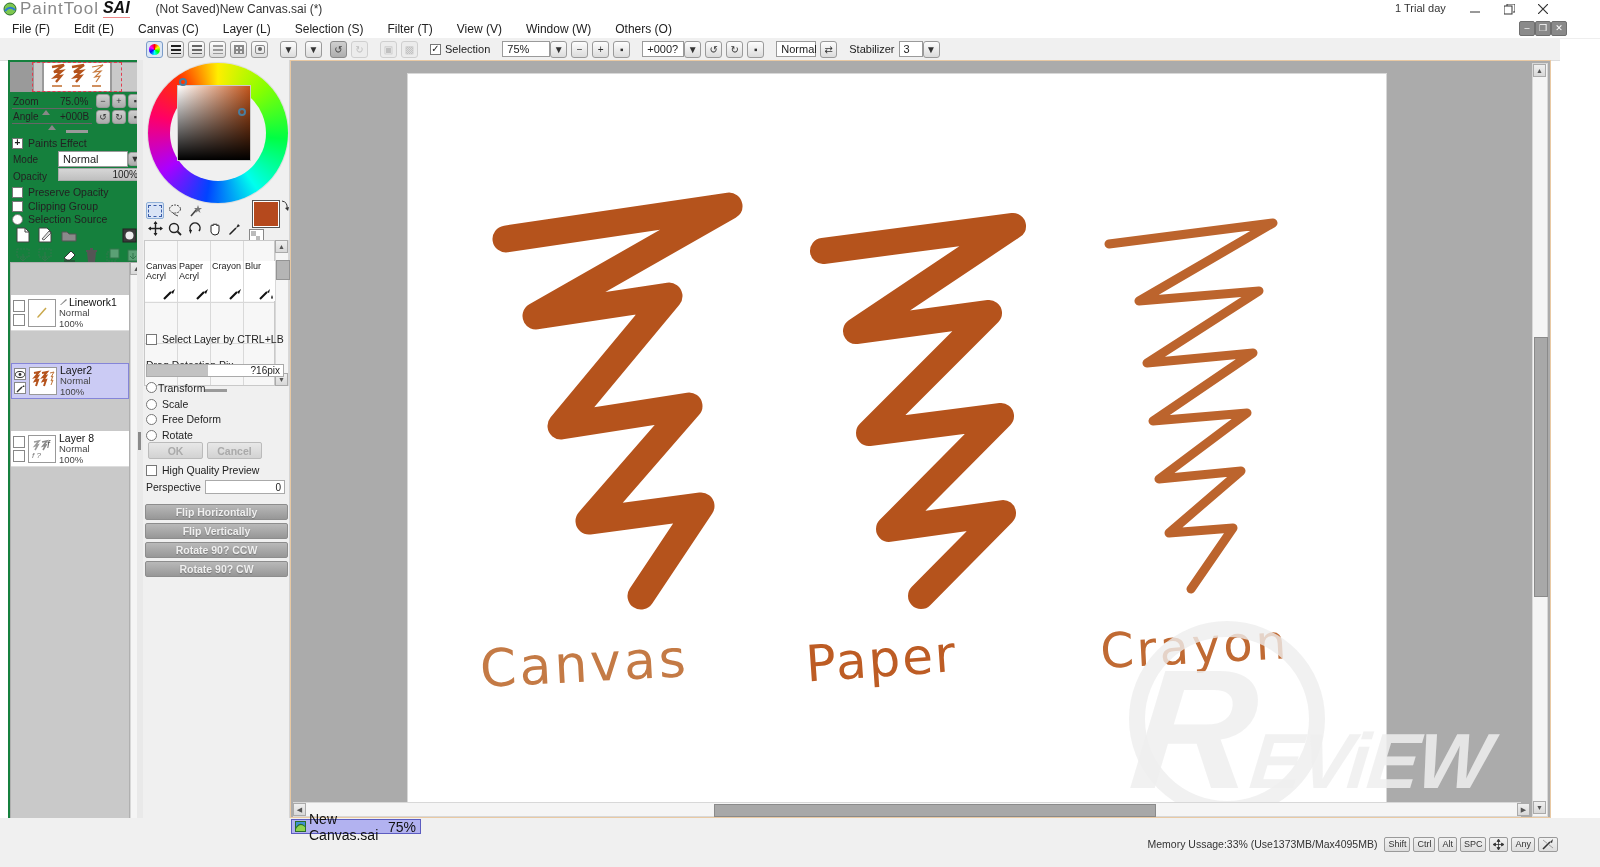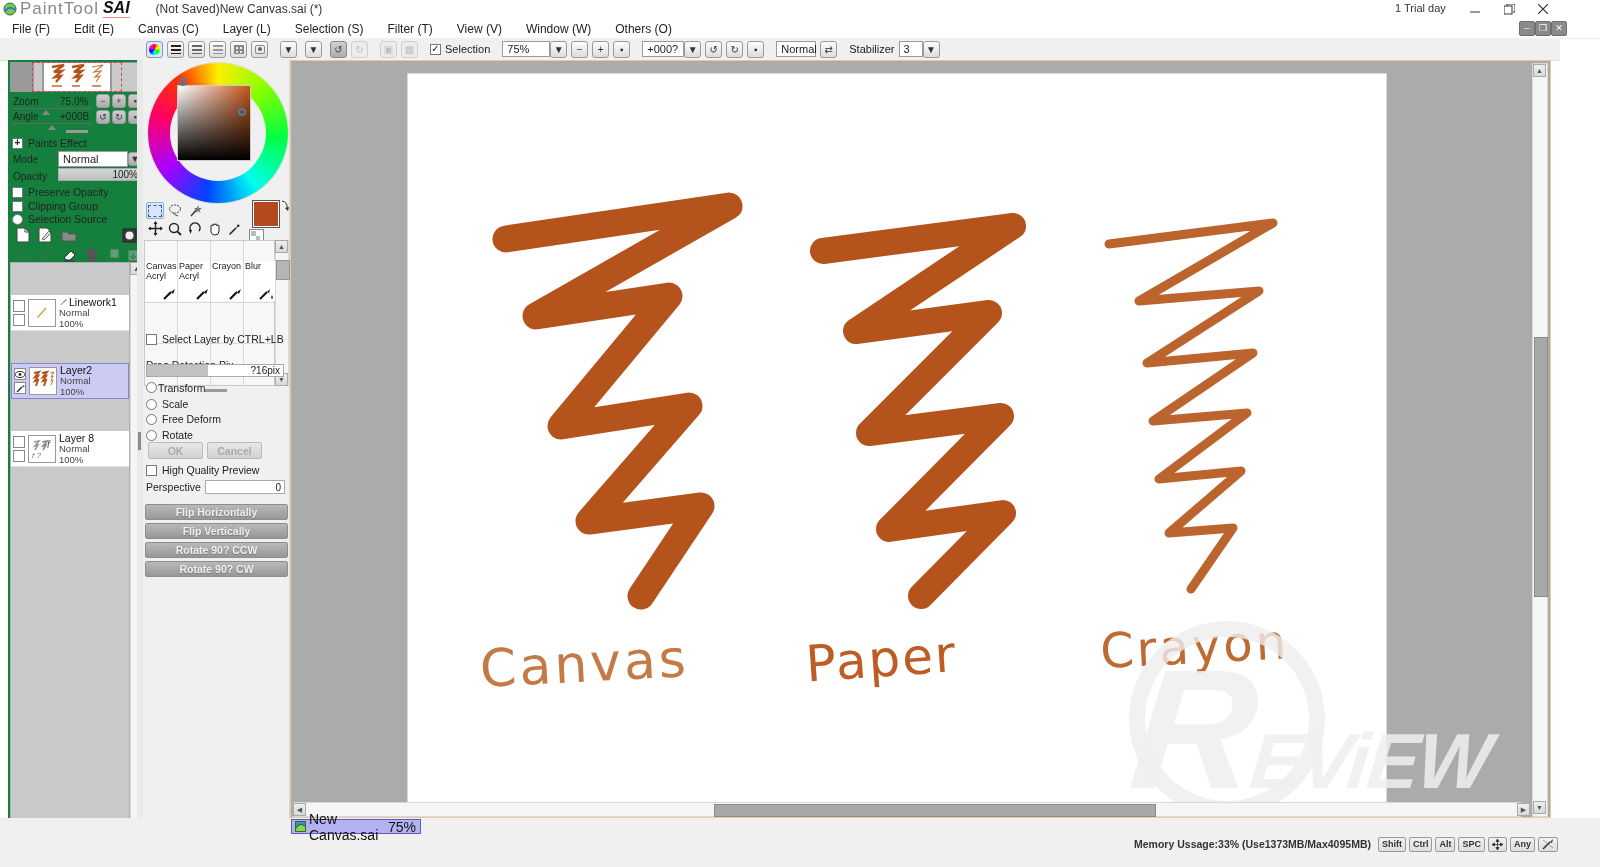--- a/index.html
+++ b/index.html
@@ -98,21 +98,21 @@
   .wm2::first-letter{font-size:170px;line-height:0.8;}
   .wm-circle{position:absolute;left:838px;top:560px;width:196px;height:196px;border:16px solid rgba(238,238,238,0.8);border-radius:50%;box-sizing:border-box;}
   .htrack{position:absolute;left:2px;top:741px;width:1228px;height:15px;background:#f5f5f5;border:1px solid #d8d8d8;box-sizing:border-box;}
   .hthumb{position:absolute;left:420px;top:1px;width:440px;height:11px;background:#a8a8a8;border:1px solid #8a8a8a;}
   .vtrack2{position:absolute;left:1241px;top:2px;width:16px;height:754px;background:#f5f5f5;border:1px solid #d8d8d8;box-sizing:border-box;}
   .vthumb{position:absolute;left:1px;top:273px;width:12px;height:258px;background:#a8a8a8;border:1px solid #8a8a8a;}
   
   .bottombar{left:0;top:818px;width:1600px;height:49px;background:#f0f0f0;}
   .doc-tab{position:absolute;left:1px;top:1px;width:130px;height:15px;background:#b2b2f0;border:1px solid #5c5cc0;box-sizing:border-box;
            display:flex;align-items:center;font-size:14px;color:#111;}
-  .statusrow{position:absolute;left:0;top:18px;width:1560px;height:16px;display:flex;align-items:center;justify-content:flex-end;gap:3px;padding-right:2px;box-sizing:border-box;font-weight:bold;}
+  .statusrow{position:absolute;left:0;top:18px;width:1560px;height:16px;display:flex;align-items:center;justify-content:flex-end;gap:3px;padding-right:2px;box-sizing:border-box;}
   .badge{height:13px;border:1px solid #9a9a9a;border-radius:2px;background:linear-gradient(#f2f2f2,#ddd);
          display:inline-flex;align-items:center;justify-content:center;font-size:9px;padding:0 3px;color:#333;}
   svg{display:block;}
 </style>
 </head>
 <body>
 
 <div class="app">
 
   <div class="abs titlebar">

